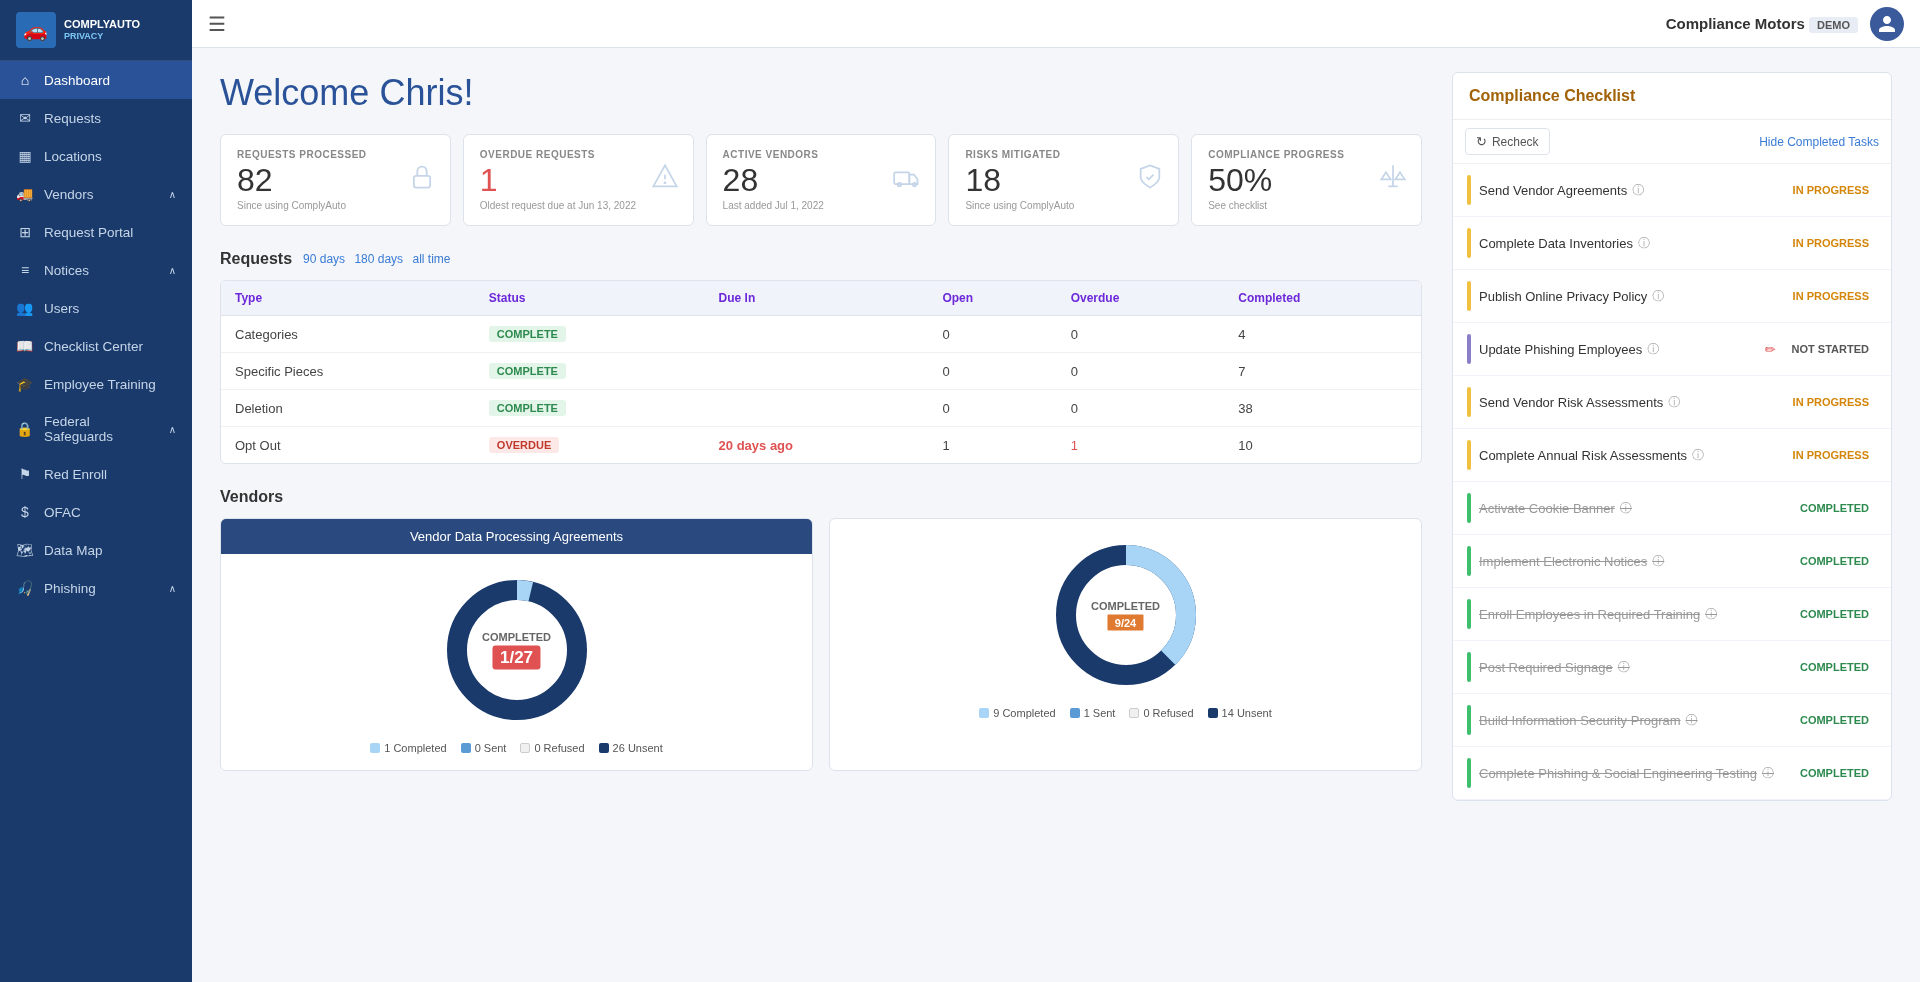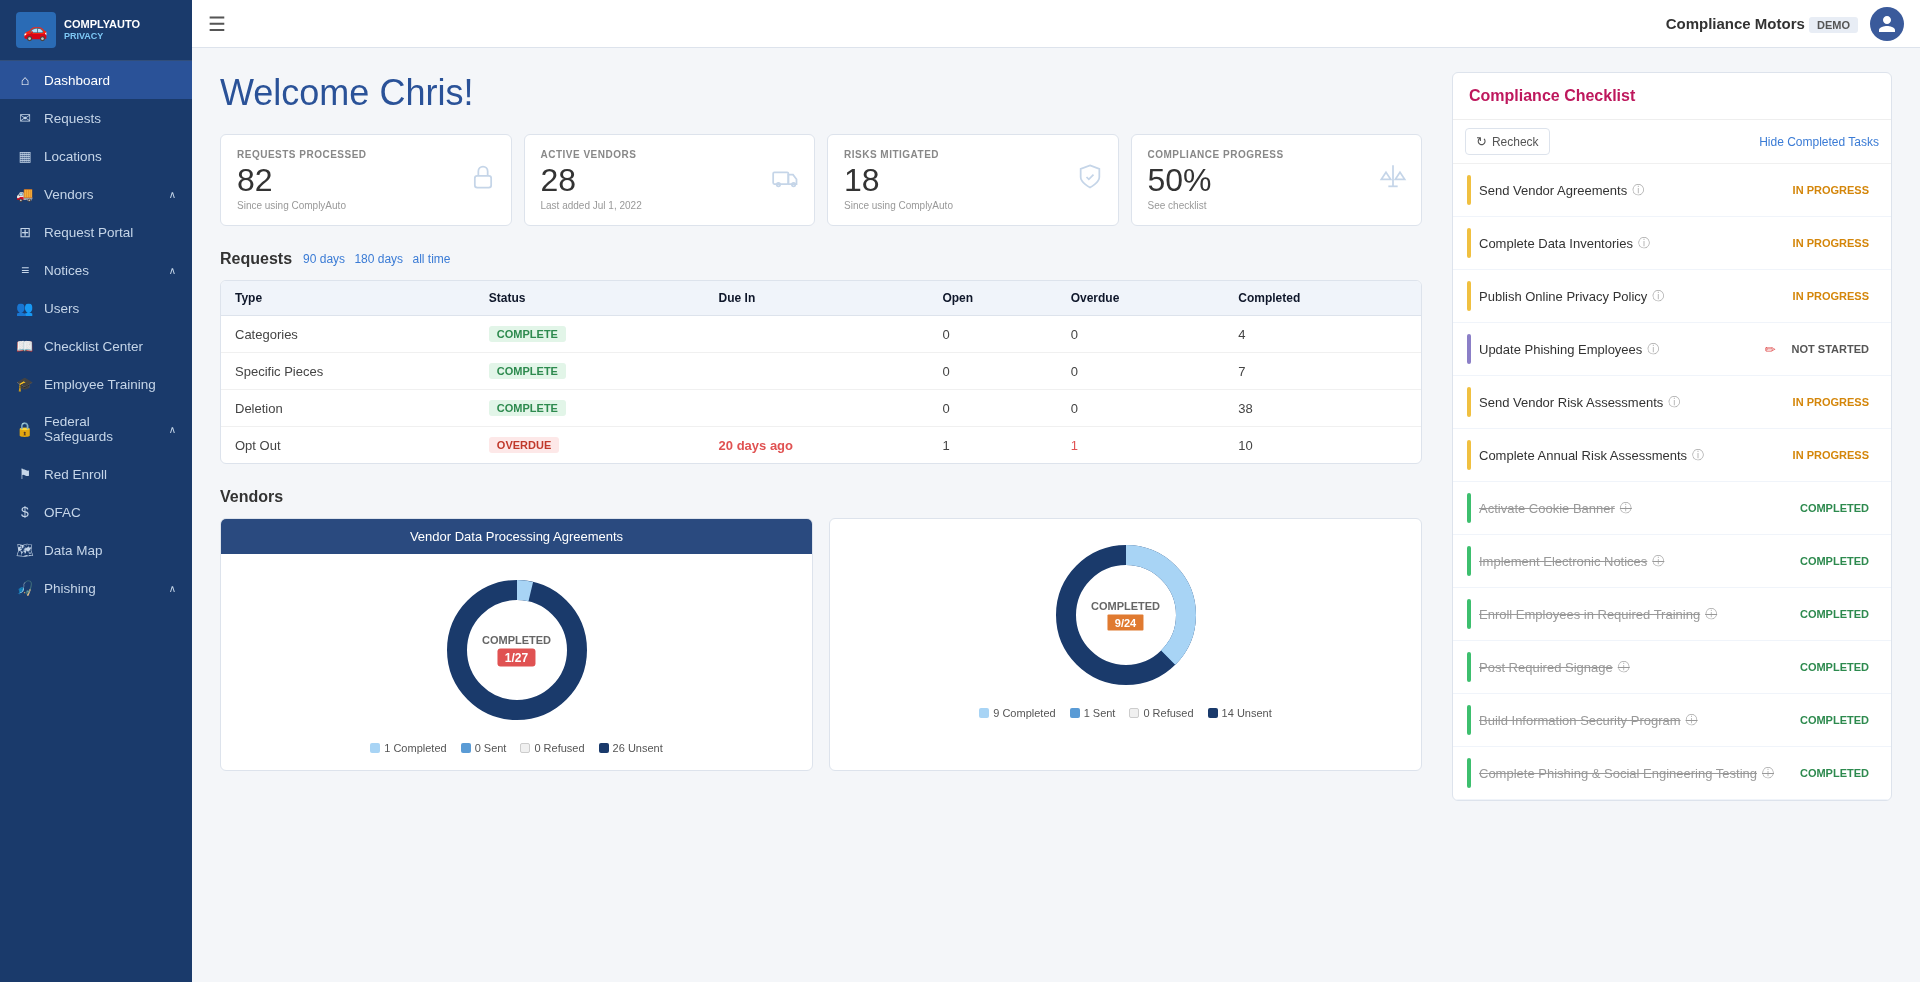--- a/index.html
+++ b/index.html
@@ -110,21 +110,21 @@
     
     .requests-table-wrap {
       background: #fff;
       border: 1px solid #dde3ec;
       border-radius: 6px;
       overflow: hidden;
       margin-bottom: 24px;
     }
     table { width: 100%; border-collapse: collapse; }
     thead tr { background: #f0f4fa; }
-    th { padding: 10px 14px; text-align: left; font-size: 12px; font-weight: 600; color: #0f172a; border-bottom: 1px solid #dde3ec; }
+    th { padding: 10px 14px; text-align: left; font-size: 12px; font-weight: 600; color: #6d28d9; border-bottom: 1px solid #dde3ec; }
     td { padding: 10px 14px; font-size: 13px; color: #444; border-bottom: 1px solid #f0f0f0; }
     tr:last-child td { border-bottom: none; }
     .badge { display: inline-block; padding: 2px 8px; border-radius: 3px; font-size: 11px; font-weight: 600; }
     .badge-complete { background: #e2f5e8; color: #2d8a4e; }
     .badge-overdue { background: #fde8e8; color: #c0392b; }
     .overdue-text { color: #e05252; font-weight: 600; }
     .overdue-num { color: #e05252; }
 
     
     .vendors-section { }
@@ -140,39 +140,39 @@
       background: #2a4a7f;
       color: #fff;
       font-size: 13px;
       padding: 10px 14px;
       text-align: center;
     }
     .vendor-chart-body { padding: 16px; display: flex; flex-direction: column; align-items: center; }
     .donut-container { position: relative; width: 160px; height: 160px; margin-bottom: 12px; }
     .donut-label { position: absolute; top: 50%; left: 50%; transform: translate(-50%, -50%); text-align: center; }
     .donut-label .completed-text { font-size: 11px; color: #666; font-weight: 600; text-transform: uppercase; }
-    .donut-label .completed-badge { background: #e05252; color: #fff; font-size: 12px; font-weight: 700; padding: 2px 7px; border-radius: 3px; display: inline-block; margin-top: 3px; }
+    .donut-label .completed-badge { background: #e05252; color: #fff; font-size: 17px; font-weight: 700; padding: 2px 7px; border-radius: 3px; display: inline-block; margin-top: 3px; }
     .donut-label .completed-badge2 { background: #e07a30; color: #fff; font-size: 11px; font-weight: 700; padding: 2px 7px; border-radius: 1px; display: inline-block; margin-top: 3px; }
     .vendor-legend { display: flex; flex-wrap: wrap; gap: 6px 14px; font-size: 11px; color: #555; }
     .legend-item { display: flex; align-items: center; gap: 4px; }
     .legend-dot { width: 10px; height: 10px; border-radius: 2px; }
     .dot-light-blue { background: #a8d4f5; }
     .dot-mid-blue { background: #5a9bd5; }
     .dot-refused { background: #f0f0f0; border: 1px solid #ccc; }
     .dot-dark-blue { background: #1a3a6b; }
 
     
     .checklist-card {
       background: #fff;
       border: 1px solid #dde3ec;
       border-radius: 6px;
       overflow: hidden;
     }
     .checklist-header { padding: 14px 16px; border-bottom: 1px solid #eee; display: flex; align-items: center; justify-content: space-between; }
-    .checklist-title { font-size: 16px; font-weight: 600; color: #be185d; }
+    .checklist-title { font-size: 16px; font-weight: 600; color: #a16207; }
     .checklist-toolbar { display: flex; align-items: center; gap: 12px; padding: 8px 12px; border-bottom: 1px solid #f0f0f0; }
     .recheck-btn { display: flex; align-items: center; gap: 5px; background: #fff; border: 1px solid #dde3ec; border-radius: 4px; padding: 5px 10px; font-size: 12px; color: #555; cursor: pointer; }
     .hide-completed { font-size: 12px; color: #3a7bd5; cursor: pointer; margin-left: auto; }
 
     .checklist-items { overflow-y: auto; max-height: 680px; }
     .checklist-item {
       display: flex;
       align-items: center;
       padding: 11px 14px;
       border-bottom: 1px solid #f0f4fa;
@@ -294,20 +294,32 @@
 
       <div class="stat-cards">
         <div class="stat-card">
           <div class="stat-label">REQUESTS PROCESSED</div>
           <div class="stat-value">82</div>
           <div class="stat-sub">Since using ComplyAuto</div>
           <div class="stat-icon">
             <svg width="28" height="28" viewBox="0 0 24 24" fill="none" stroke="#c5d5e8" stroke-width="1.5">
                 <rect x="5" y="11" width="14" height="10" rx="2"></rect>
                 <path d="M8 11V7a4 4 0 018 0v4"></path>
+              </svg>
+          </div>
+        </div>
+        <div class="stat-card">
+          <div class="stat-label">OVERDUE REQUESTS</div>
+          <div class="stat-value overdue">1</div>
+          <div class="stat-sub">Oldest request due at Jun 13, 2022</div>
+          <div class="stat-icon">
+            <svg width="28" height="28" viewBox="0 0 24 24" fill="none" stroke="#c5d5e8" stroke-width="1.5">
+                <path d="M12 2L2 20h20L12 2z"></path>
+                <line x1="12" y1="10" x2="12" y2="14"></line>
+                <circle cx="12" cy="17" r="0.5" fill="#c5d5e8"></circle>
               </svg>
           </div>
         </div>
         <div class="stat-card">
           <div class="stat-label">ACTIVE VENDORS</div>
           <div class="stat-value">28</div>
           <div class="stat-sub">Last added Jul 1, 2022</div>
           <div class="stat-icon">
             <svg width="28" height="28" viewBox="0 0 24 24" fill="none" stroke="#c5d5e8" stroke-width="1.5">
                 <rect x="1" y="8" width="13" height="10" rx="1"></rect>

